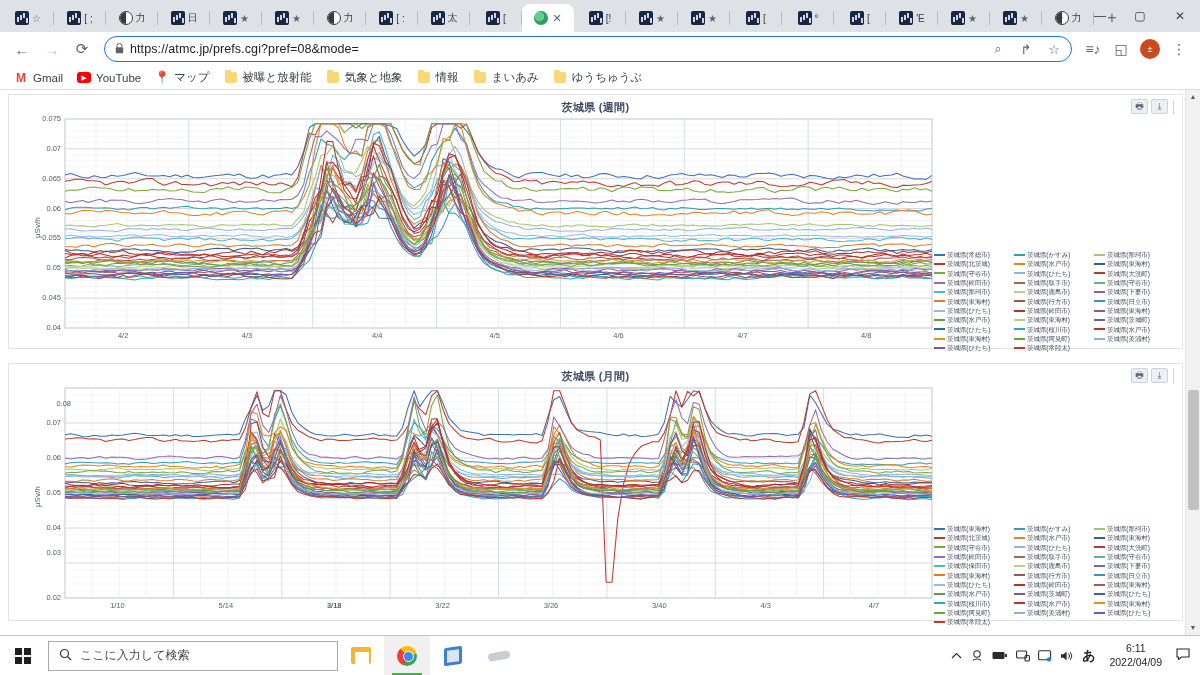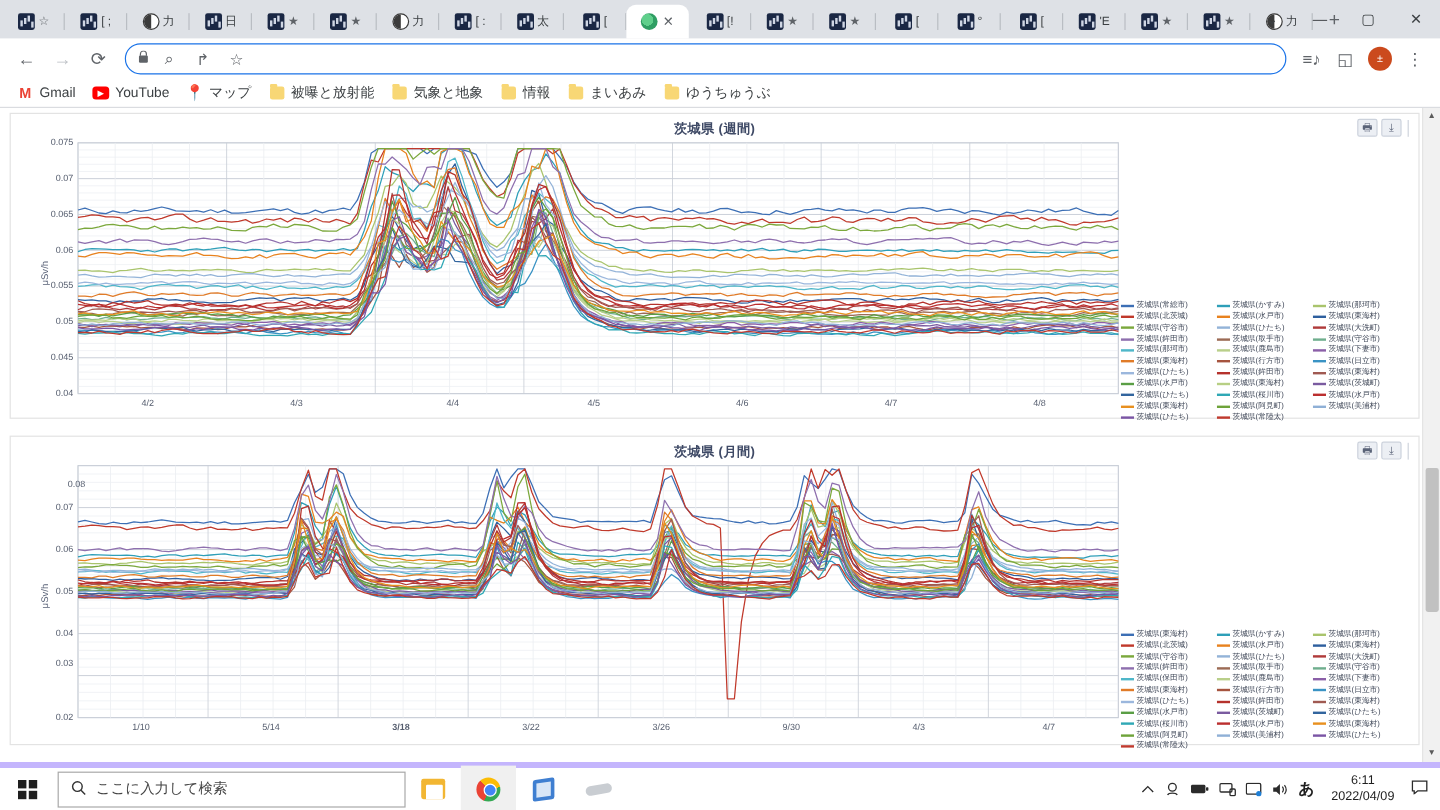--- a/index.html
+++ b/index.html
@@ -170,21 +170,21 @@
   .legitem {
     display:flex; align-items:center; gap:2px; width:33.33%;
     padding:1px 0; white-space:nowrap; overflow:hidden;
   }
   .legitem .swatch { width:11px; height:2px; flex:0 0 11px; }
   .legitem .ltxt { font-size:7px; transform:scale(.92); transform-origin:left center; }
 
   
   .taskbar {
     height:40px; background:#ffffff; display:flex; align-items:center;
-    flex:0 0 40px; border-top:5px solid #c4b5fd;
+    flex:0 0 40px; border-top:1px solid #c4b5fd;
   }
   .startbtn {
     width:46px; height:40px; display:flex; align-items:center; justify-content:center;
   }
   .winlogo {
     width:16px; height:16px;
     background:
       linear-gradient(#1f1f1f,#1f1f1f) 0 0/7px 7px no-repeat,
       linear-gradient(#1f1f1f,#1f1f1f) 9px 0/7px 7px no-repeat,
       linear-gradient(#1f1f1f,#1f1f1f) 0 9px/7px 7px no-repeat,
@@ -348,20 +348,21 @@
     <div class="navbtn">←</div>
     <div class="navbtn disabled">→</div>
     <div class="navbtn">⟳</div>
     <div class="omnibox">
       <span class="lockicon">
         <svg width="9" height="11" viewBox="0 0 9 11">
             <path d="M2 4.5V3a2.5 2.5 0 015 0v1.5" fill="none" stroke="#5f6368" stroke-width="1"></path>
             <rect x="0.8" y="4.3" width="7.4" height="6" rx="1" fill="#5f6368"></rect>
           </svg>
       </span>
+      <span class="urltext">https://atmc.jp/prefs.cgi?pref=08&amp;mode=</span>
       <span class="omni-icon">⌕</span>
       <span class="omni-icon">↱</span>
       <span class="omni-icon">☆</span>
     </div>
     <div class="tb-icon">≡♪</div>
     <div class="tb-icon">◱</div>
     <div class="avatar">±</div>
     <div class="tb-icon">⋮</div>
   </div>
 
@@ -782,21 +783,21 @@
             <div class="ytick" style="left: 22px; width: 30px; top: 89px;">0.06</div>
             <div class="ytick" style="left: 22px; width: 30px; top: 124px;">0.05</div>
             <div class="ytick" style="left: 22px; width: 30px; top: 159px;">0.04</div>
             <div class="ytick" style="left: 22px; width: 30px; top: 184px; text-align: right;">0.03</div>
             <div class="ytick" style="left: 22px; width: 30px; top: 229px;">0.02</div>
             <div class="xtick" style="left: 101.188px; top: 237px;">1/10</div>
             <div class="xtick" style="left: 209.562px; top: 237px;">5/14</div>
             <div class="xtick" style="left: 317.938px; top: 237px; font-weight: bold;">3/18</div>
             <div class="xtick" style="left: 426.312px; top: 237px;">3/22</div>
             <div class="xtick" style="left: 534.688px; top: 237px;">3/26</div>
-            <div class="xtick" style="left: 643.062px; top: 237px;">9/30</div>
+            <div class="xtick" style="left: 643.062px; top: 237px;">3/40</div>
             <div class="xtick" style="left: 751.438px; top: 237px;">4/3</div>
             <div class="xtick" style="left: 859.812px; top: 237px;">4/7</div>
           </div>
         <div class="legendbox" id="legend1" style="left: 925px; top: 160px; width: 240px;">
             <div class="legitem">
               <span class="swatch" style="background: rgb(60, 111, 181);"></span>
               <span class="ltxt">茨城県(東海村)</span>
             </div>
             <div class="legitem">
               <span class="swatch" style="background: rgb(46, 159, 184);"></span>

